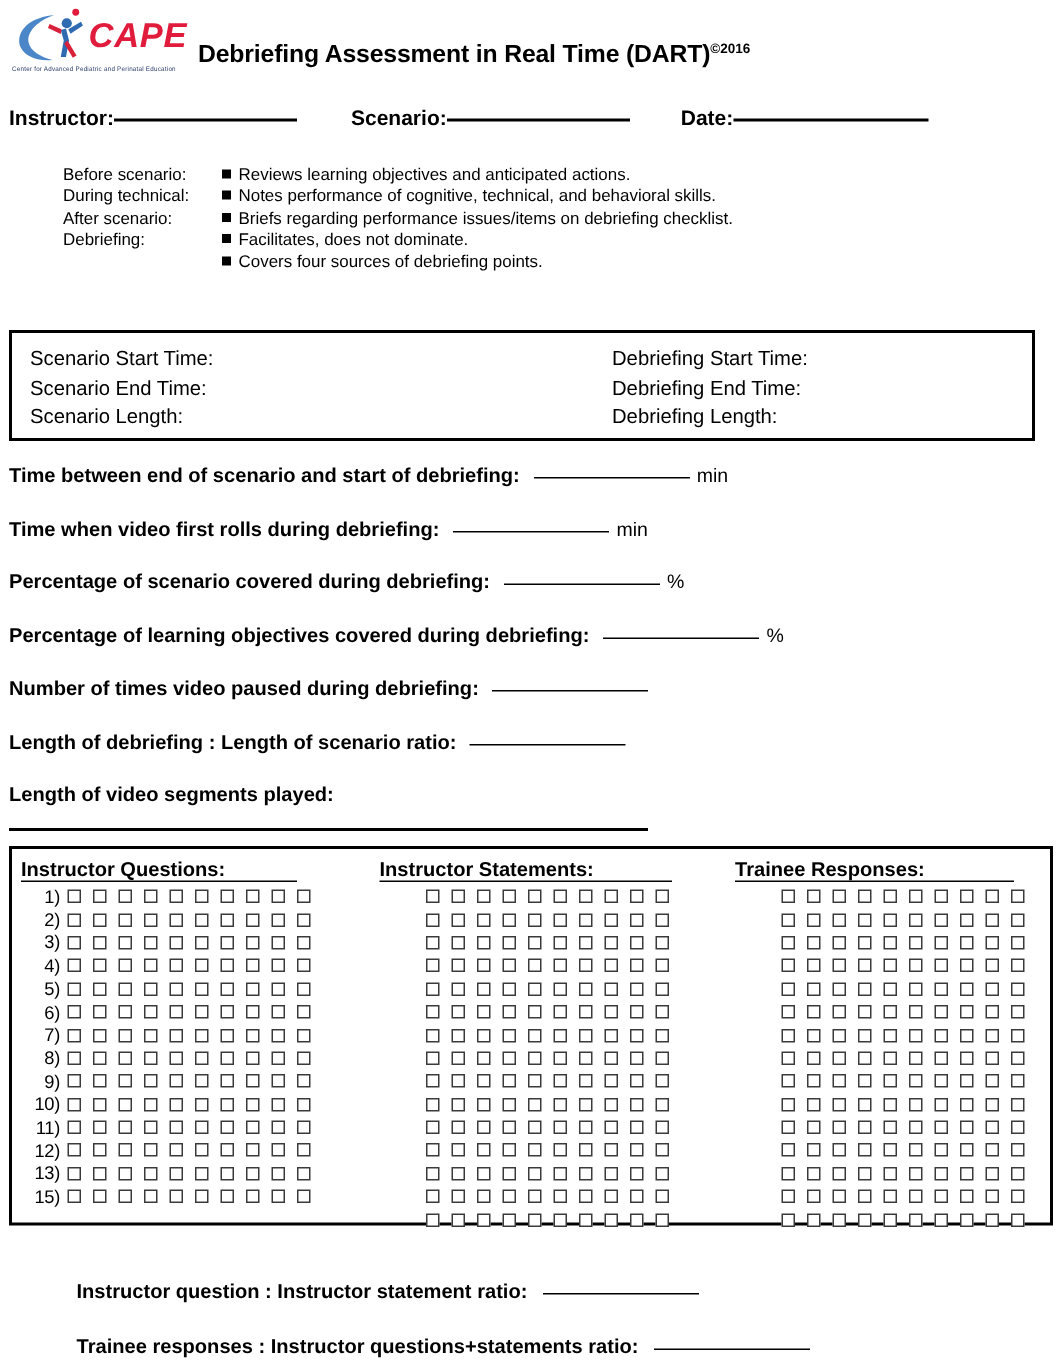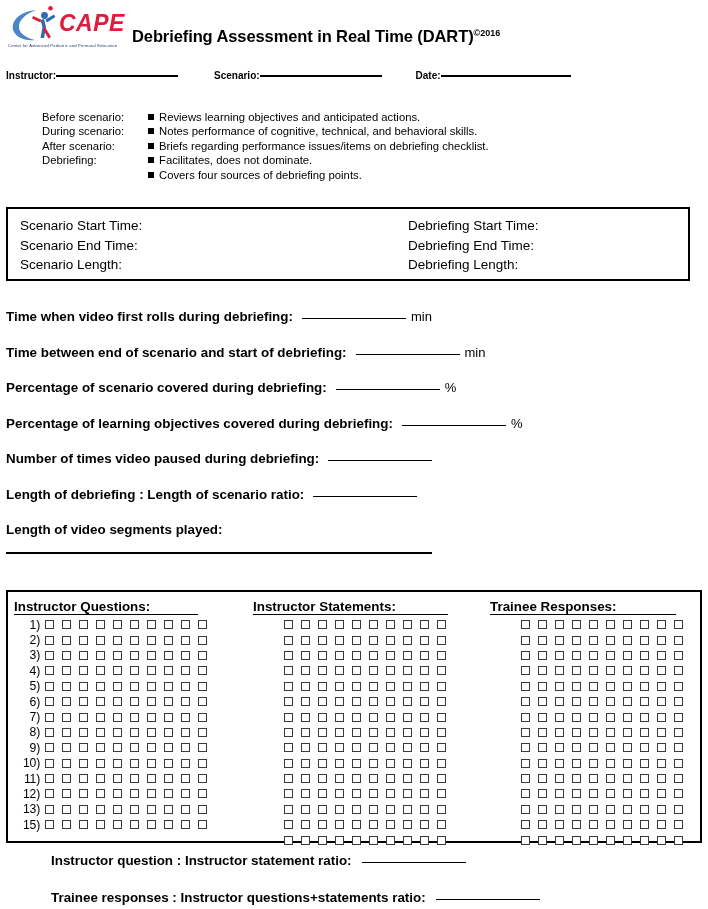--- a/index.html
+++ b/index.html
@@ -57,21 +57,21 @@
     vertical-align: super;
     letter-spacing: 0;
   }
 
   
   .id-line {
     position: absolute;
     left: 6px;
     top: 70px;
     width: 696px;
-    font-size: 10px;
+    font-size: 14px;
     font-weight: bold;
     white-space: nowrap;
   }
   .id-field { display: inline-block; }
   .id-field .rule {
     display: inline-block;
     border-bottom: 2.4px solid #000;
     vertical-align: 2px;
   }
   .id-instructor { margin-right: 36px; }
@@ -102,21 +102,21 @@
     height: 6px;
     background: #000;
     margin-right: 5px;
     vertical-align: 1px;
   }
 
   
   .times-box {
     position: absolute;
     left: 6px;
-    top: 207px;
+    top: 220px;
     width: 684px;
     height: 74px;
     border: 2.6px solid #000;
     box-sizing: border-box;
   }
   .times-inner {
     position: relative;
     padding: 7px 0 0 12px;
     font-size: 13.5px;
     line-height: 19.5px;
@@ -160,21 +160,21 @@
   .metric-long-rule {
     border-bottom: 2.3px solid #000;
     width: 426px;
     margin-top: 14px;
   }
 
   
   .grid-box {
     position: absolute;
     left: 6px;
-    top: 590px;
+    top: 564px;
     width: 696px;
     height: 253px;
     border: 2.6px solid #000;
     box-sizing: border-box;
   }
   .grid-inner {
     display: flex;
     padding: 5px 0 0 6px;
   }
   .grid-col { }
@@ -267,21 +267,21 @@
 
 <div class="id-line">
   <span class="id-field id-instructor"><span>Instructor:</span><span class="rule"></span></span><span class="id-field id-scenario"><span>Scenario:</span><span class="rule"></span></span><span class="id-field id-date"><span>Date:</span><span class="rule"></span></span>
 </div>
 
 <div class="roles">
   <div class="roles-grid">
     <div class="role-label">Before scenario:</div>
     <div class="role-item"><span class="bullet"></span><span>Reviews learning objectives and anticipated actions.</span></div>
 
-    <div class="role-label">During scenario:</div>
+    <div class="role-label">During technical:</div>
     <div class="role-item"><span class="bullet"></span><span>Notes performance of cognitive, technical, and behavioral skills.</span></div>
 
     <div class="role-label">After scenario:</div>
     <div class="role-item"><span class="bullet"></span><span>Briefs regarding performance issues/items on debriefing checklist.</span></div>
 
     <div class="role-label">Debriefing:</div>
     <div class="role-item"><span class="bullet"></span><span>Facilitates, does not dominate.</span></div>
 
     <div class="role-label role-blank"></div>
     <div class="role-item"><span class="bullet"></span><span>Covers four sources of debriefing points.</span></div>
@@ -297,23 +297,23 @@
     </div><div class="times-col-right">
       <div class="times-row">Debriefing Start Time:</div>
       <div class="times-row">Debriefing End Time:</div>
       <div class="times-row">Debriefing Length:</div>
     </div>
   </div>
 </div>
 
 <div class="metrics">
 
+  <div class="metric"><span>Time between end of scenario and start of debriefing:</span><span class="blank"></span><span class="unit">min</span></div>
+
   <div class="metric"><span>Time when video first rolls during debriefing:</span><span class="blank"></span><span class="unit">min</span></div>
-
-  <div class="metric"><span>Time between end of scenario and start of debriefing:</span><span class="blank"></span><span class="unit">min</span></div>
 
   <div class="metric"><span>Percentage of scenario covered during debriefing:</span><span class="blank"></span><span class="unit">%</span></div>
 
   <div class="metric"><span>Percentage of learning objectives covered during debriefing:</span><span class="blank"></span><span class="unit">%</span></div>
 
   <div class="metric"><span>Number of times video paused during debriefing:</span><span class="blank"></span></div>
 
   <div class="metric"><span>Length of debriefing : Length of scenario ratio:</span><span class="blank"></span></div>
 
   <div class="metric"><span>Length of video segments played:</span><div class="metric-long-rule"></div></div>

